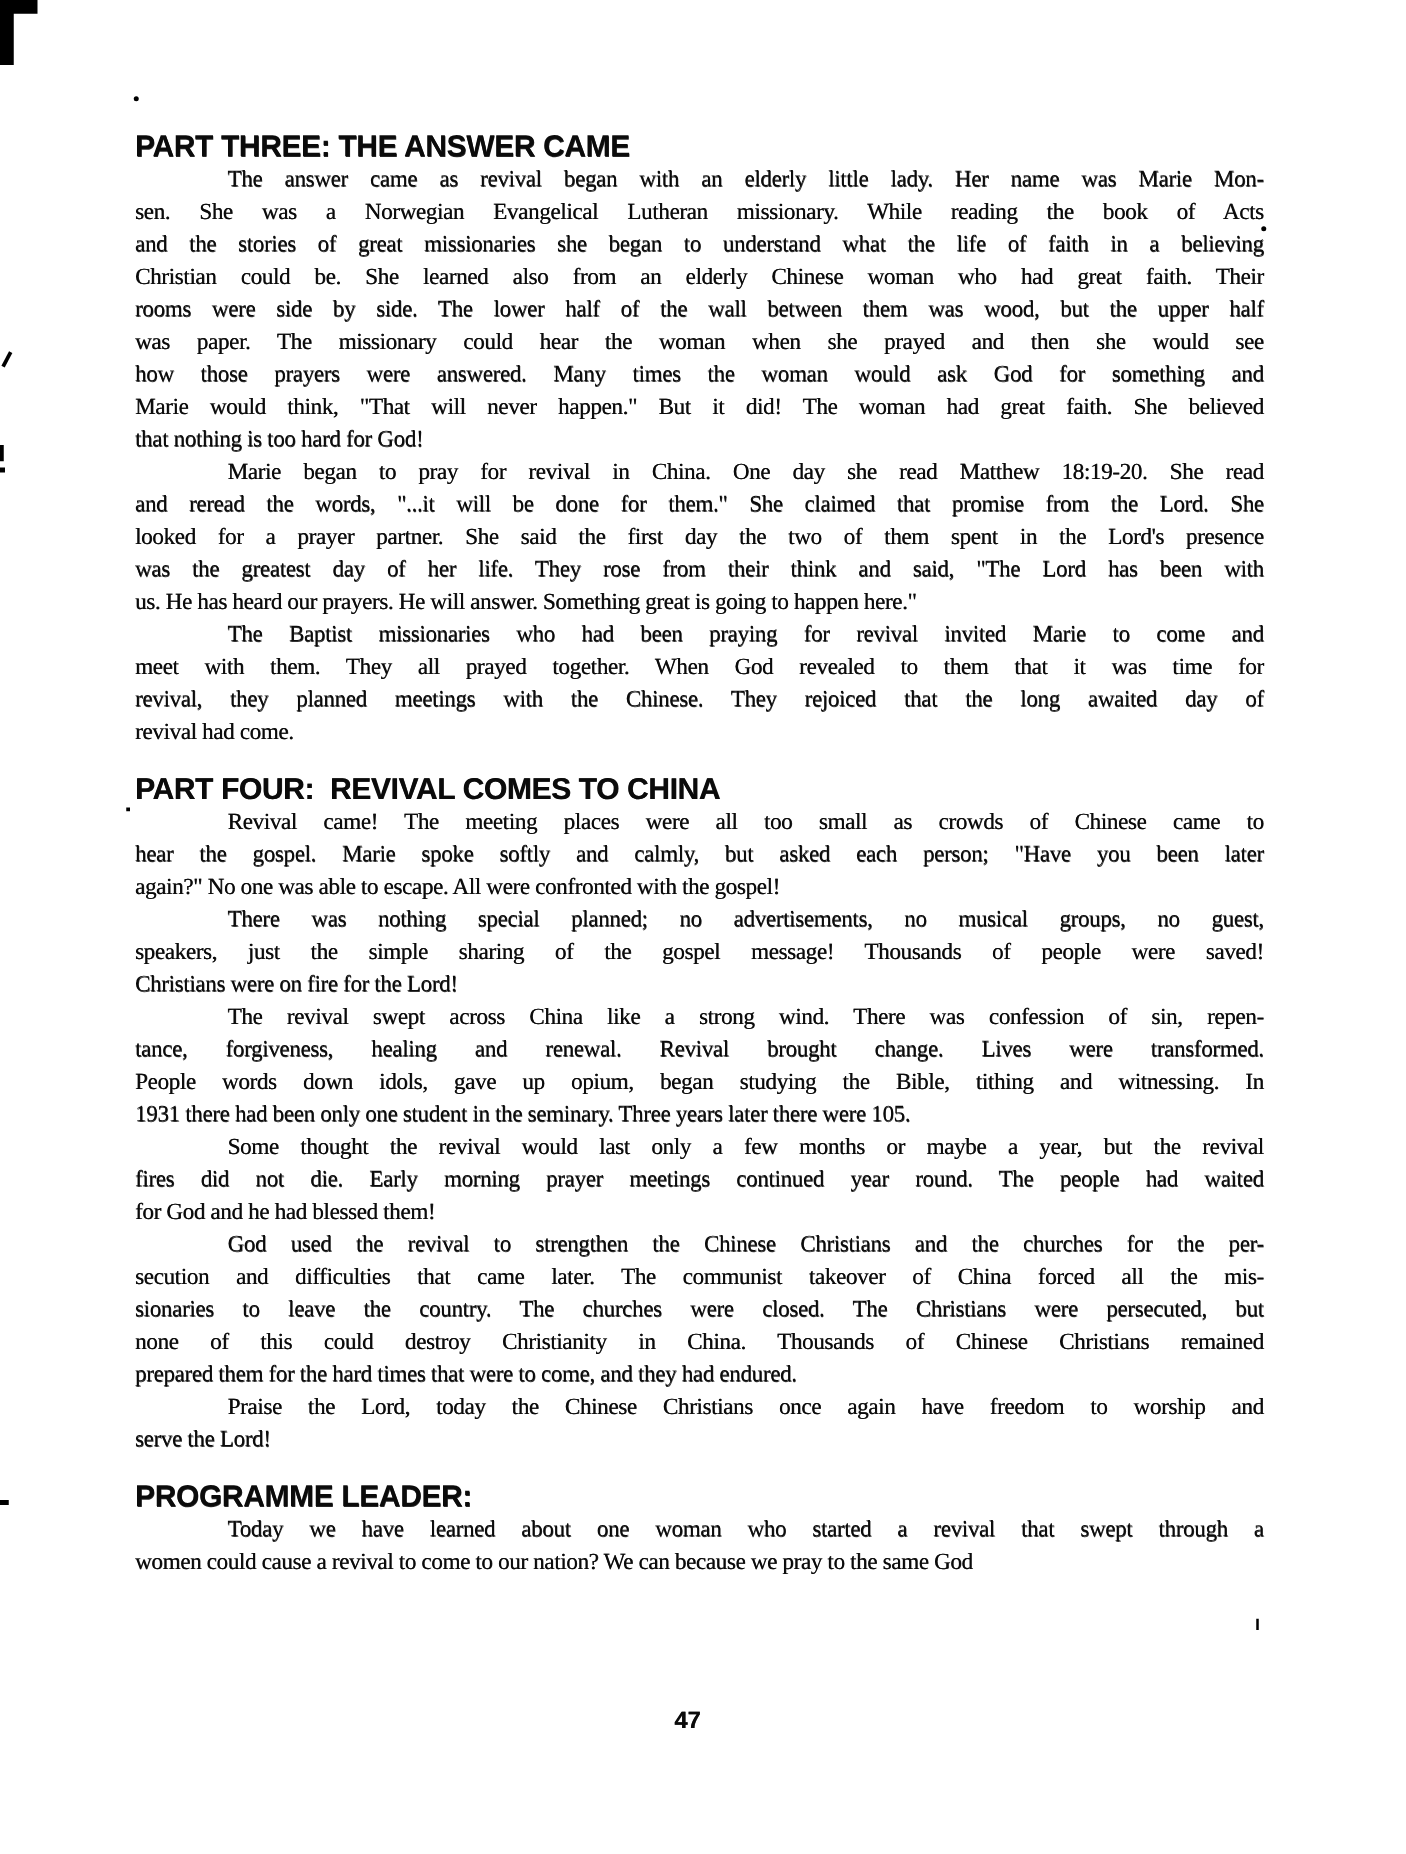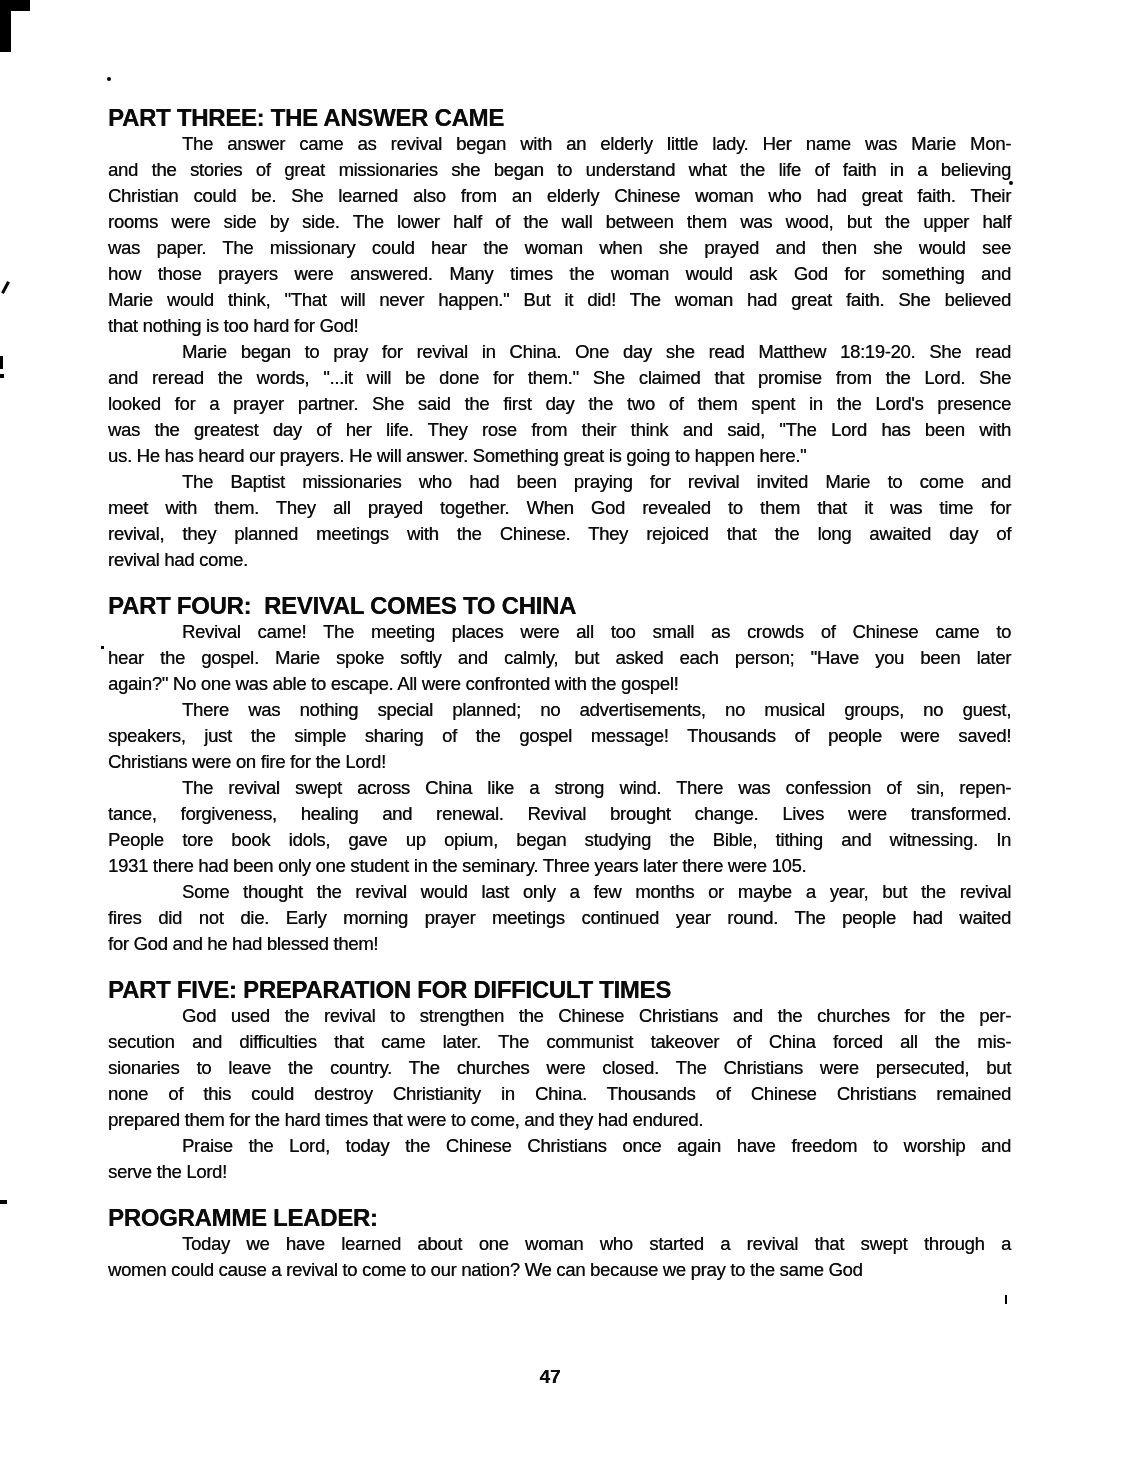--- a/index.html
+++ b/index.html
@@ -26,20 +26,21 @@
   .heading.gap{margin-top:20px;}
   .ln{
     font-size:18.5px;
     line-height:26px;
     letter-spacing:-0.3px;
     text-align:justify;
     text-align-last:justify;
     text-shadow:0.3px 0.3px 0 rgba(0,0,0,0.8);
     height:26px;
     overflow:visible;
+    font-family:Liberation Serif, serif;
   }
   .ln.fi{text-indent:74px;}
   .ln.la{text-align-last:left;}
   #pageno{
     position:absolute;
     left:0;top:1366px;width:1100px;
     text-align:center;
     font-size:19px;
     font-weight:bold;
     letter-spacing:0;
@@ -70,20 +71,21 @@
 <div class="art" id="a-dot1"></div>
 <div class="art" id="a-dot3"></div>
 <div class="art" id="a-dot4"></div>
 <div class="art" id="a-tick3"></div>
 
 <div id="page">
 
   <div class="heading">PART THREE: THE ANSWER CAME</div>
   <div class="para">
     <div class="ln fi">The answer came as revival began with an elderly little lady. Her name was Marie Mon-</div>
+    <div class="ln">sen.  She was a Norwegian Evangelical Lutheran missionary.  While reading the book of Acts</div>
     <div class="ln">and the stories of great missionaries she began to understand what the life of faith in a believing</div>
     <div class="ln">Christian could be. She learned also from an elderly Chinese woman who had great faith. Their</div>
     <div class="ln">rooms were side by side. The lower half of the wall between them was wood, but the upper half</div>
     <div class="ln">was paper.  The missionary could hear the woman when she prayed and then she would see</div>
     <div class="ln">how those prayers were answered.  Many times the woman would ask God for something and</div>
     <div class="ln">Marie would think, "That will never happen." But it did! The woman had great faith. She believed</div>
     <div class="ln la">that nothing is too hard for God!</div>
   </div>
   <div class="para">
     <div class="ln fi">Marie began to pray for revival in China. One day she read Matthew 18:19-20. She read</div>
@@ -106,30 +108,29 @@
     <div class="ln la">again?" No one was able to escape. All were confronted with the gospel!</div>
   </div>
   <div class="para">
     <div class="ln fi">There was nothing special planned; no advertisements, no musical groups, no guest,</div>
     <div class="ln">speakers, just the simple sharing of the gospel message! Thousands of people were saved!</div>
     <div class="ln la">Christians were on fire for the Lord!</div>
   </div>
   <div class="para">
     <div class="ln fi">The revival swept across China like a strong wind. There was confession of sin, repen-</div>
     <div class="ln">tance, forgiveness, healing and renewal.  Revival brought change.  Lives were transformed.</div>
-    <div class="ln">People tore book idols, gave up opium, began studying the Bible, tithing and witnessing. In</div>
+    <div class="ln">People words down idols, gave up opium, began studying the Bible, tithing and witnessing. In</div>
     <div class="ln la">1931 there had been only one student in the seminary. Three years later there were 105.</div>
   </div>
   <div class="para">
     <div class="ln fi">Some thought the revival would last only a few months or maybe a year, but the revival</div>
     <div class="ln">fires did not die. Early morning prayer meetings continued year round. The people had waited</div>
     <div class="ln la">for God and he had blessed them!</div>
   </div>
 
-  <div class="heading gap">PART FIVE: PREPARATION FOR DIFFICULT TIMES</div>
   <div class="para">
     <div class="ln fi">God used the revival to strengthen the Chinese Christians and the churches for the per-</div>
     <div class="ln">secution and difficulties that came later. The communist takeover of China forced all the mis-</div>
     <div class="ln">sionaries to leave the country. The churches were closed. The Christians were persecuted, but</div>
     <div class="ln">none of this could destroy Christianity in China.  Thousands of Chinese Christians remained</div>
     <div class="ln la">prepared them for the hard times that were to come, and they had endured.</div>
   </div>
   <div class="para">
     <div class="ln fi">Praise the Lord, today the Chinese Christians once again have freedom to worship and</div>
     <div class="ln la">serve the Lord!</div>

